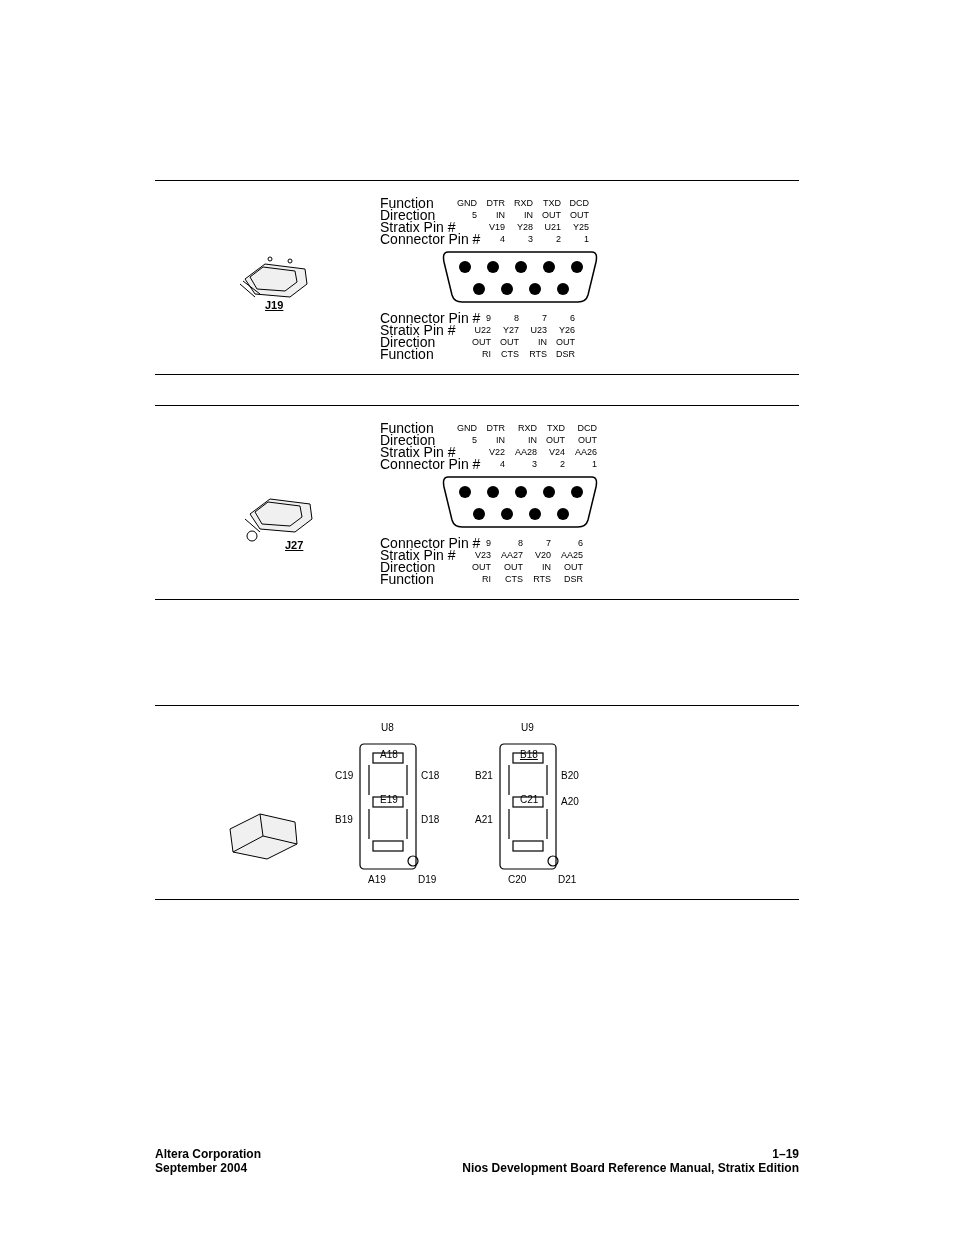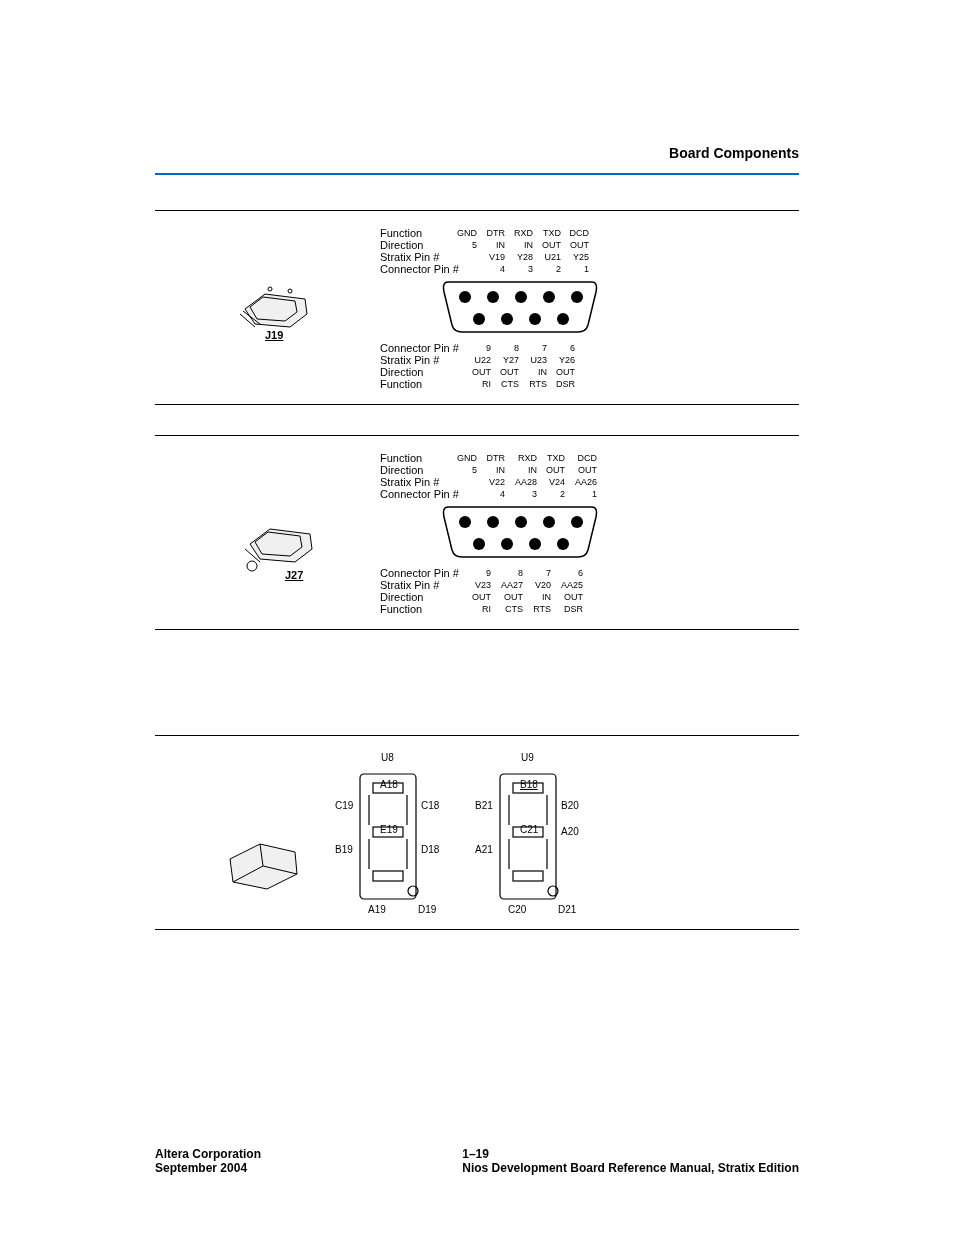--- a/index.html
+++ b/index.html
@@ -41,21 +41,21 @@
       top: 60px;
     }
     .connector-label {
       position: absolute;
       font-size: 11px;
       font-weight: bold;
       text-decoration: underline;
     }
     .label-group {
       position: absolute;
-      font-size: 11px;
+      font-size: 14px;
       line-height: 12px;
     }
     .pin-diagram {
       position: absolute;
       left: 285px;
       top: 58px;
     }
     .col-header {
       position: absolute;
       font-size: 9px;
@@ -66,40 +66,39 @@
     .footer {
       position: absolute;
       bottom: 60px;
       left: 155px;
       right: 155px;
       display: flex;
       justify-content: space-between;
       font-size: 12px;
     }
     .footer-left { text-align: left; }
-    .footer-right { text-align: left; }
+    .footer-right { text-align: right; }
     .footer b { font-weight: bold; }
     .figure3 {
       margin-top: 105px;
       border-top: 1.5px solid black;
       border-bottom: 1.5px solid black;
       padding: 8px 0;
       position: relative;
       height: 195px;
     }
     .seg-label {
       position: absolute;
       font-size: 10px;
     }
   </style>
 </head>
 <body>
 
 <div class="page">
-  <div class="header">Board Components</div>
 
   <div class="figure">
     <div class="figure-inner">
       <div class="connector-icon">
         <svg width="90" height="60" viewBox="0 0 90 60">
           <g fill="none" stroke="black" stroke-width="1">
             <path d="M 10 30 L 30 15 L 70 20 L 72 35 L 55 48 L 20 45 Z" fill="#f0f0f0"></path>
             <path d="M 15 28 L 28 18 L 60 22 L 62 33 L 50 42 L 22 40 Z"></path>
             <line x1="5" y1="35" x2="20" y2="48"></line>
             <line x1="8" y1="32" x2="25" y2="45"></line>

